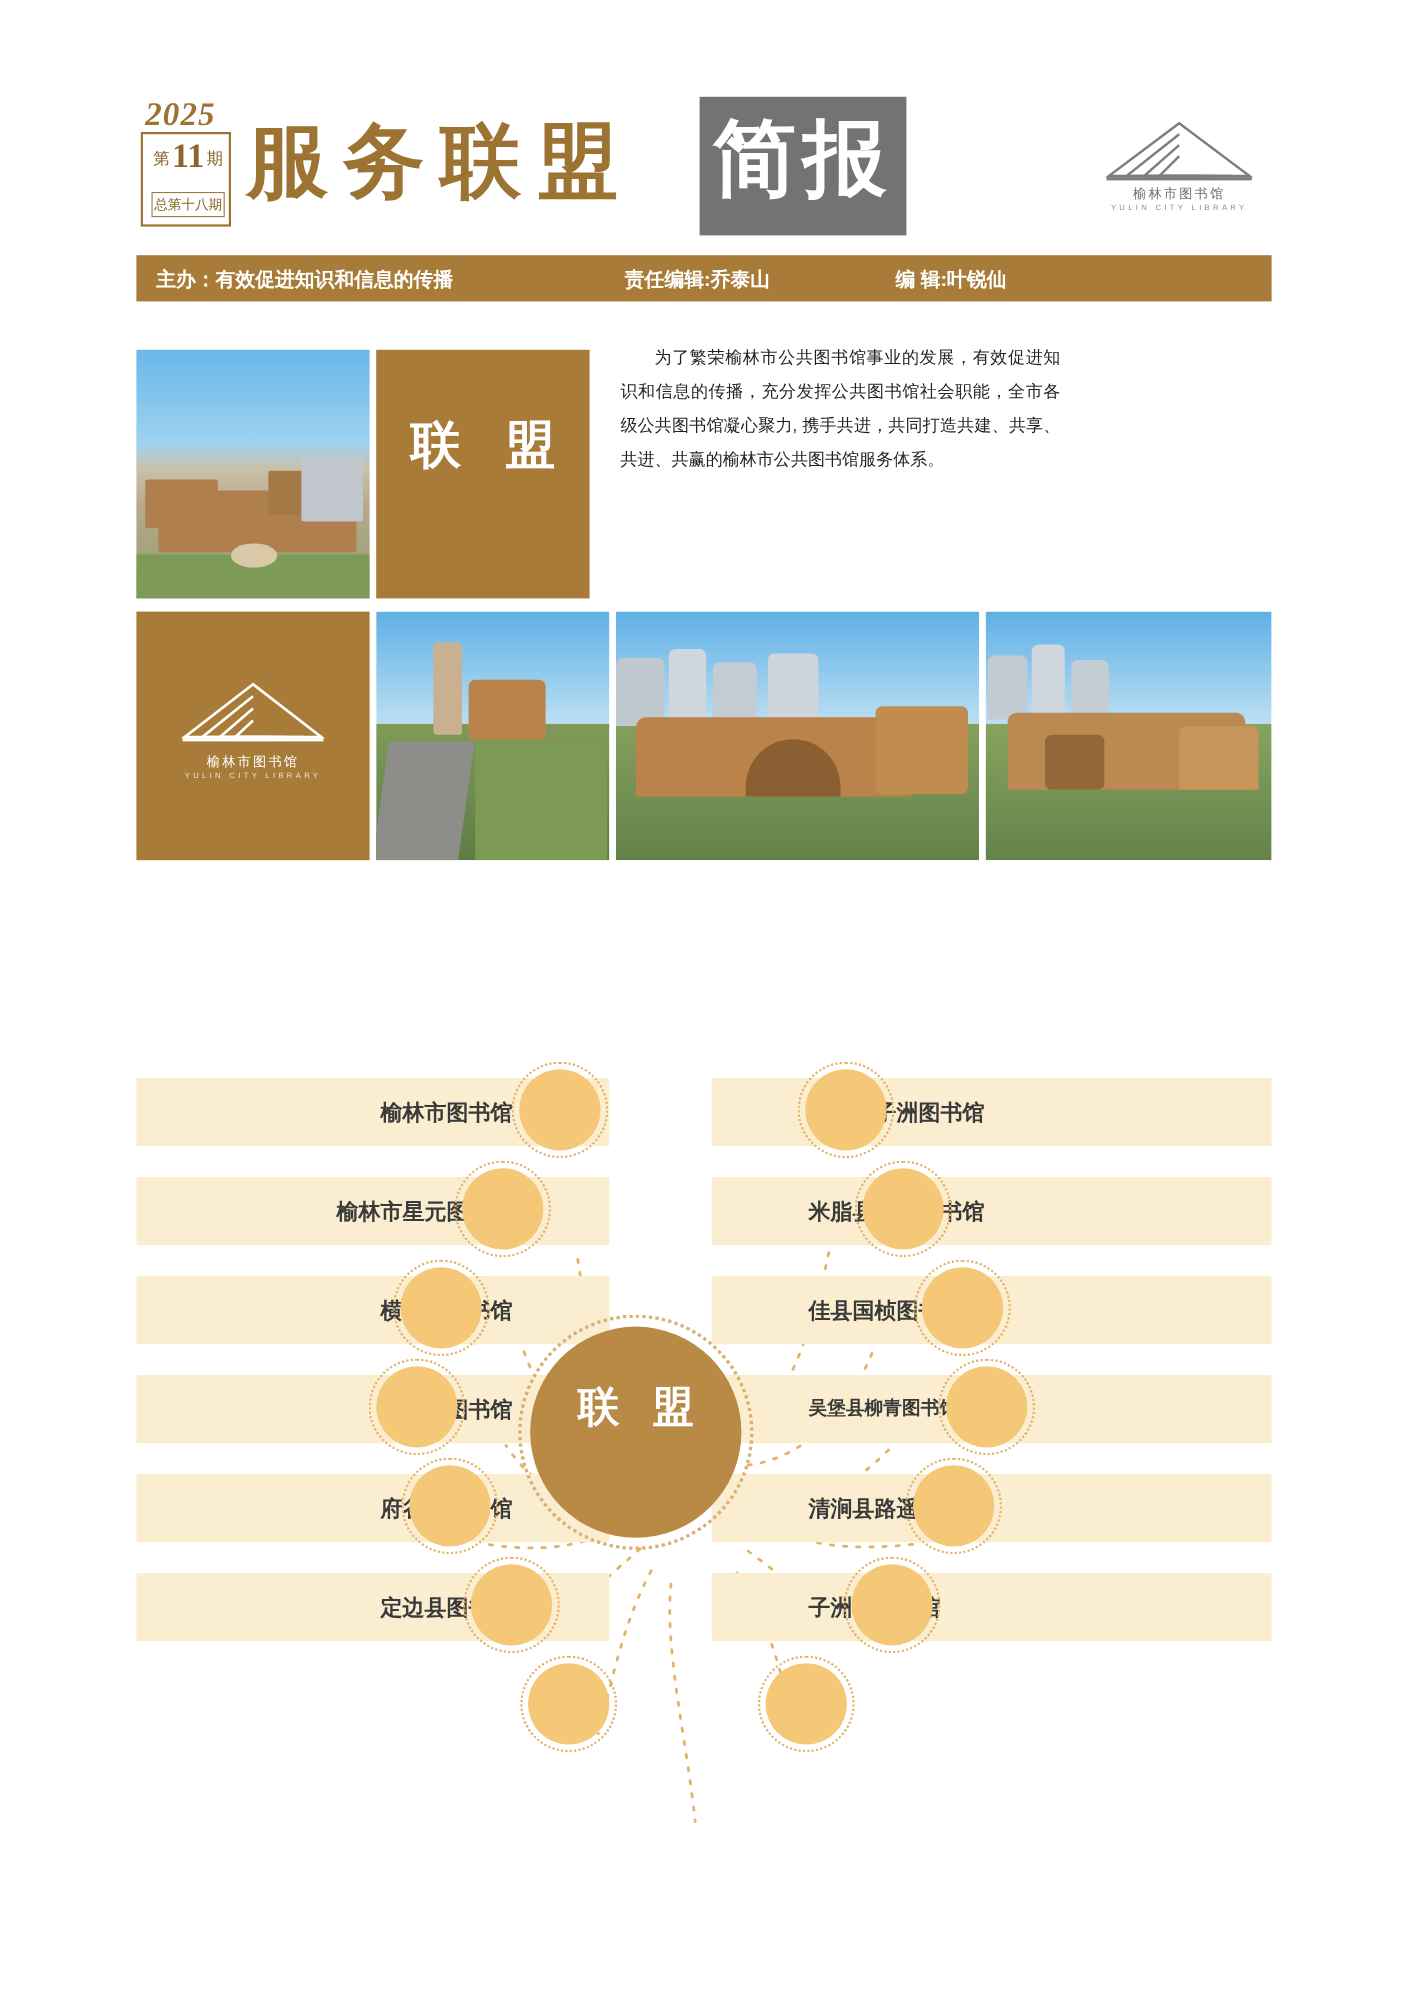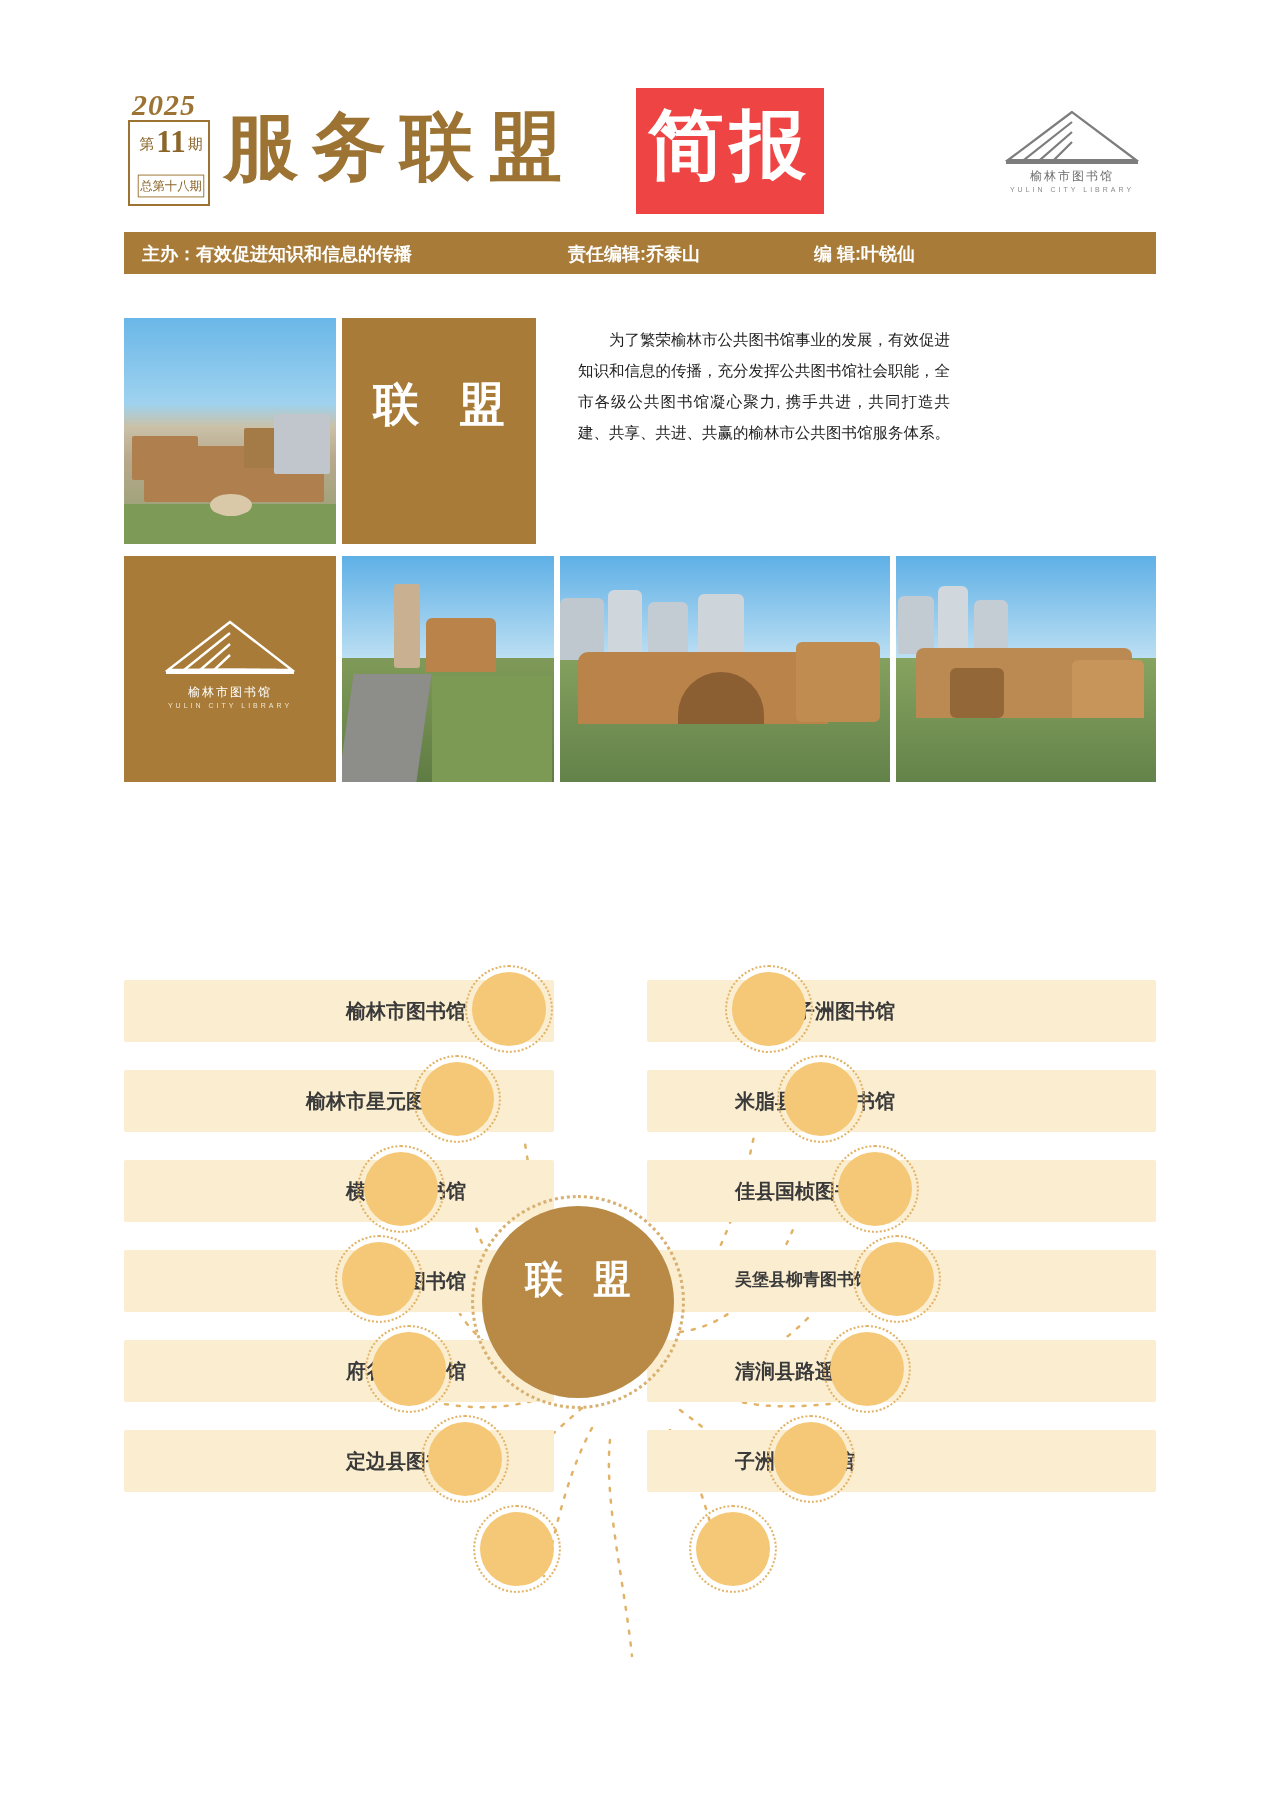--- a/index.html
+++ b/index.html
@@ -87,21 +87,21 @@
     letter-spacing: 14px;
     line-height: 1;
     white-space: nowrap;
   }
   .title-badge {
     position: absolute;
     left: 512px;
     top: 18px;
     width: 188px;
     height: 126px;
-    background: #ef4444;
+    background: #737373;
   }
   .title-badge span {
     position: absolute;
     left: 0; top: 12px;
     width: 188px;
     text-align: center;
     font-family: "Liberation Serif", serif;
     font-weight: bold;
     font-size: 76px;
     color: #ffffff;
@@ -196,21 +196,21 @@
   .intro {
     position: absolute;
     left: 564px;
     top: 310px;
     width: 400px;
     font-size: 15.5px;
     line-height: 31px;
     color: #1f1f1f;
     text-align: justify;
   }
-  .intro p { margin: 14px; text-indent: 2em; }
+  .intro p { margin: 0; text-indent: 2em; }
 
   
   .strip {
     position: absolute;
     left: 124px;
     top: 556px;
     width: 1032px;
     height: 226px;
   }
   .strip .cell {

